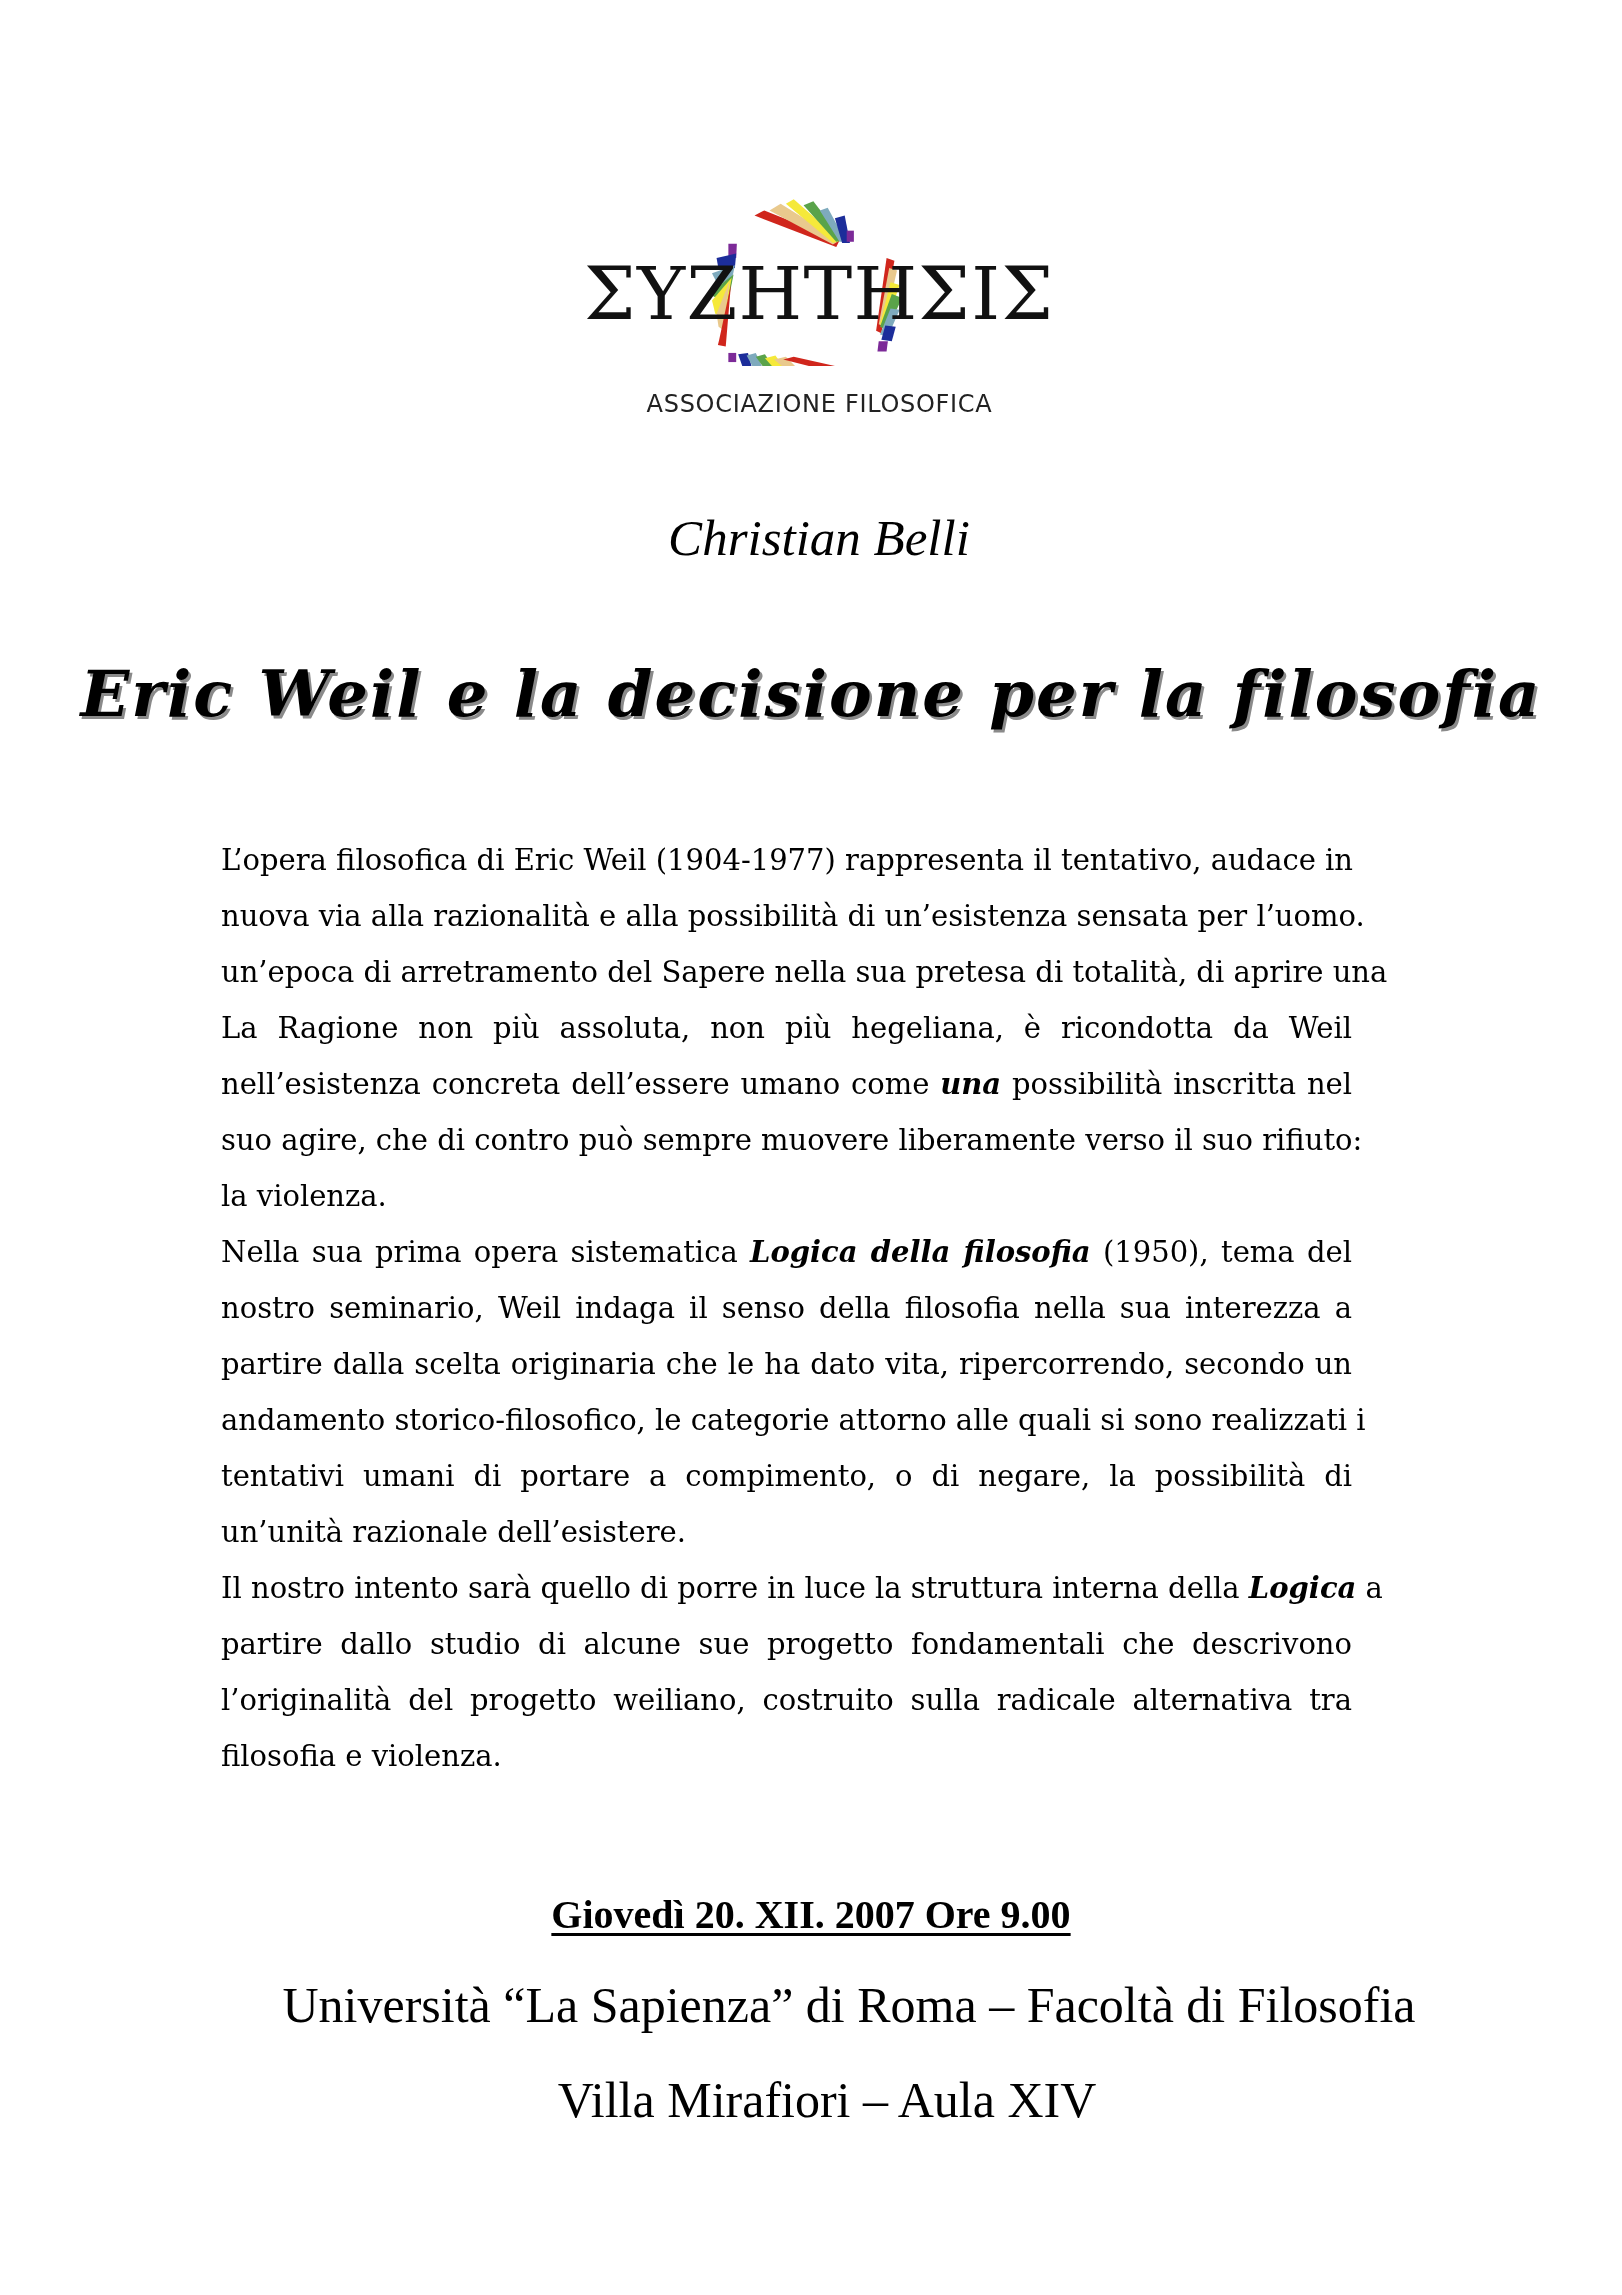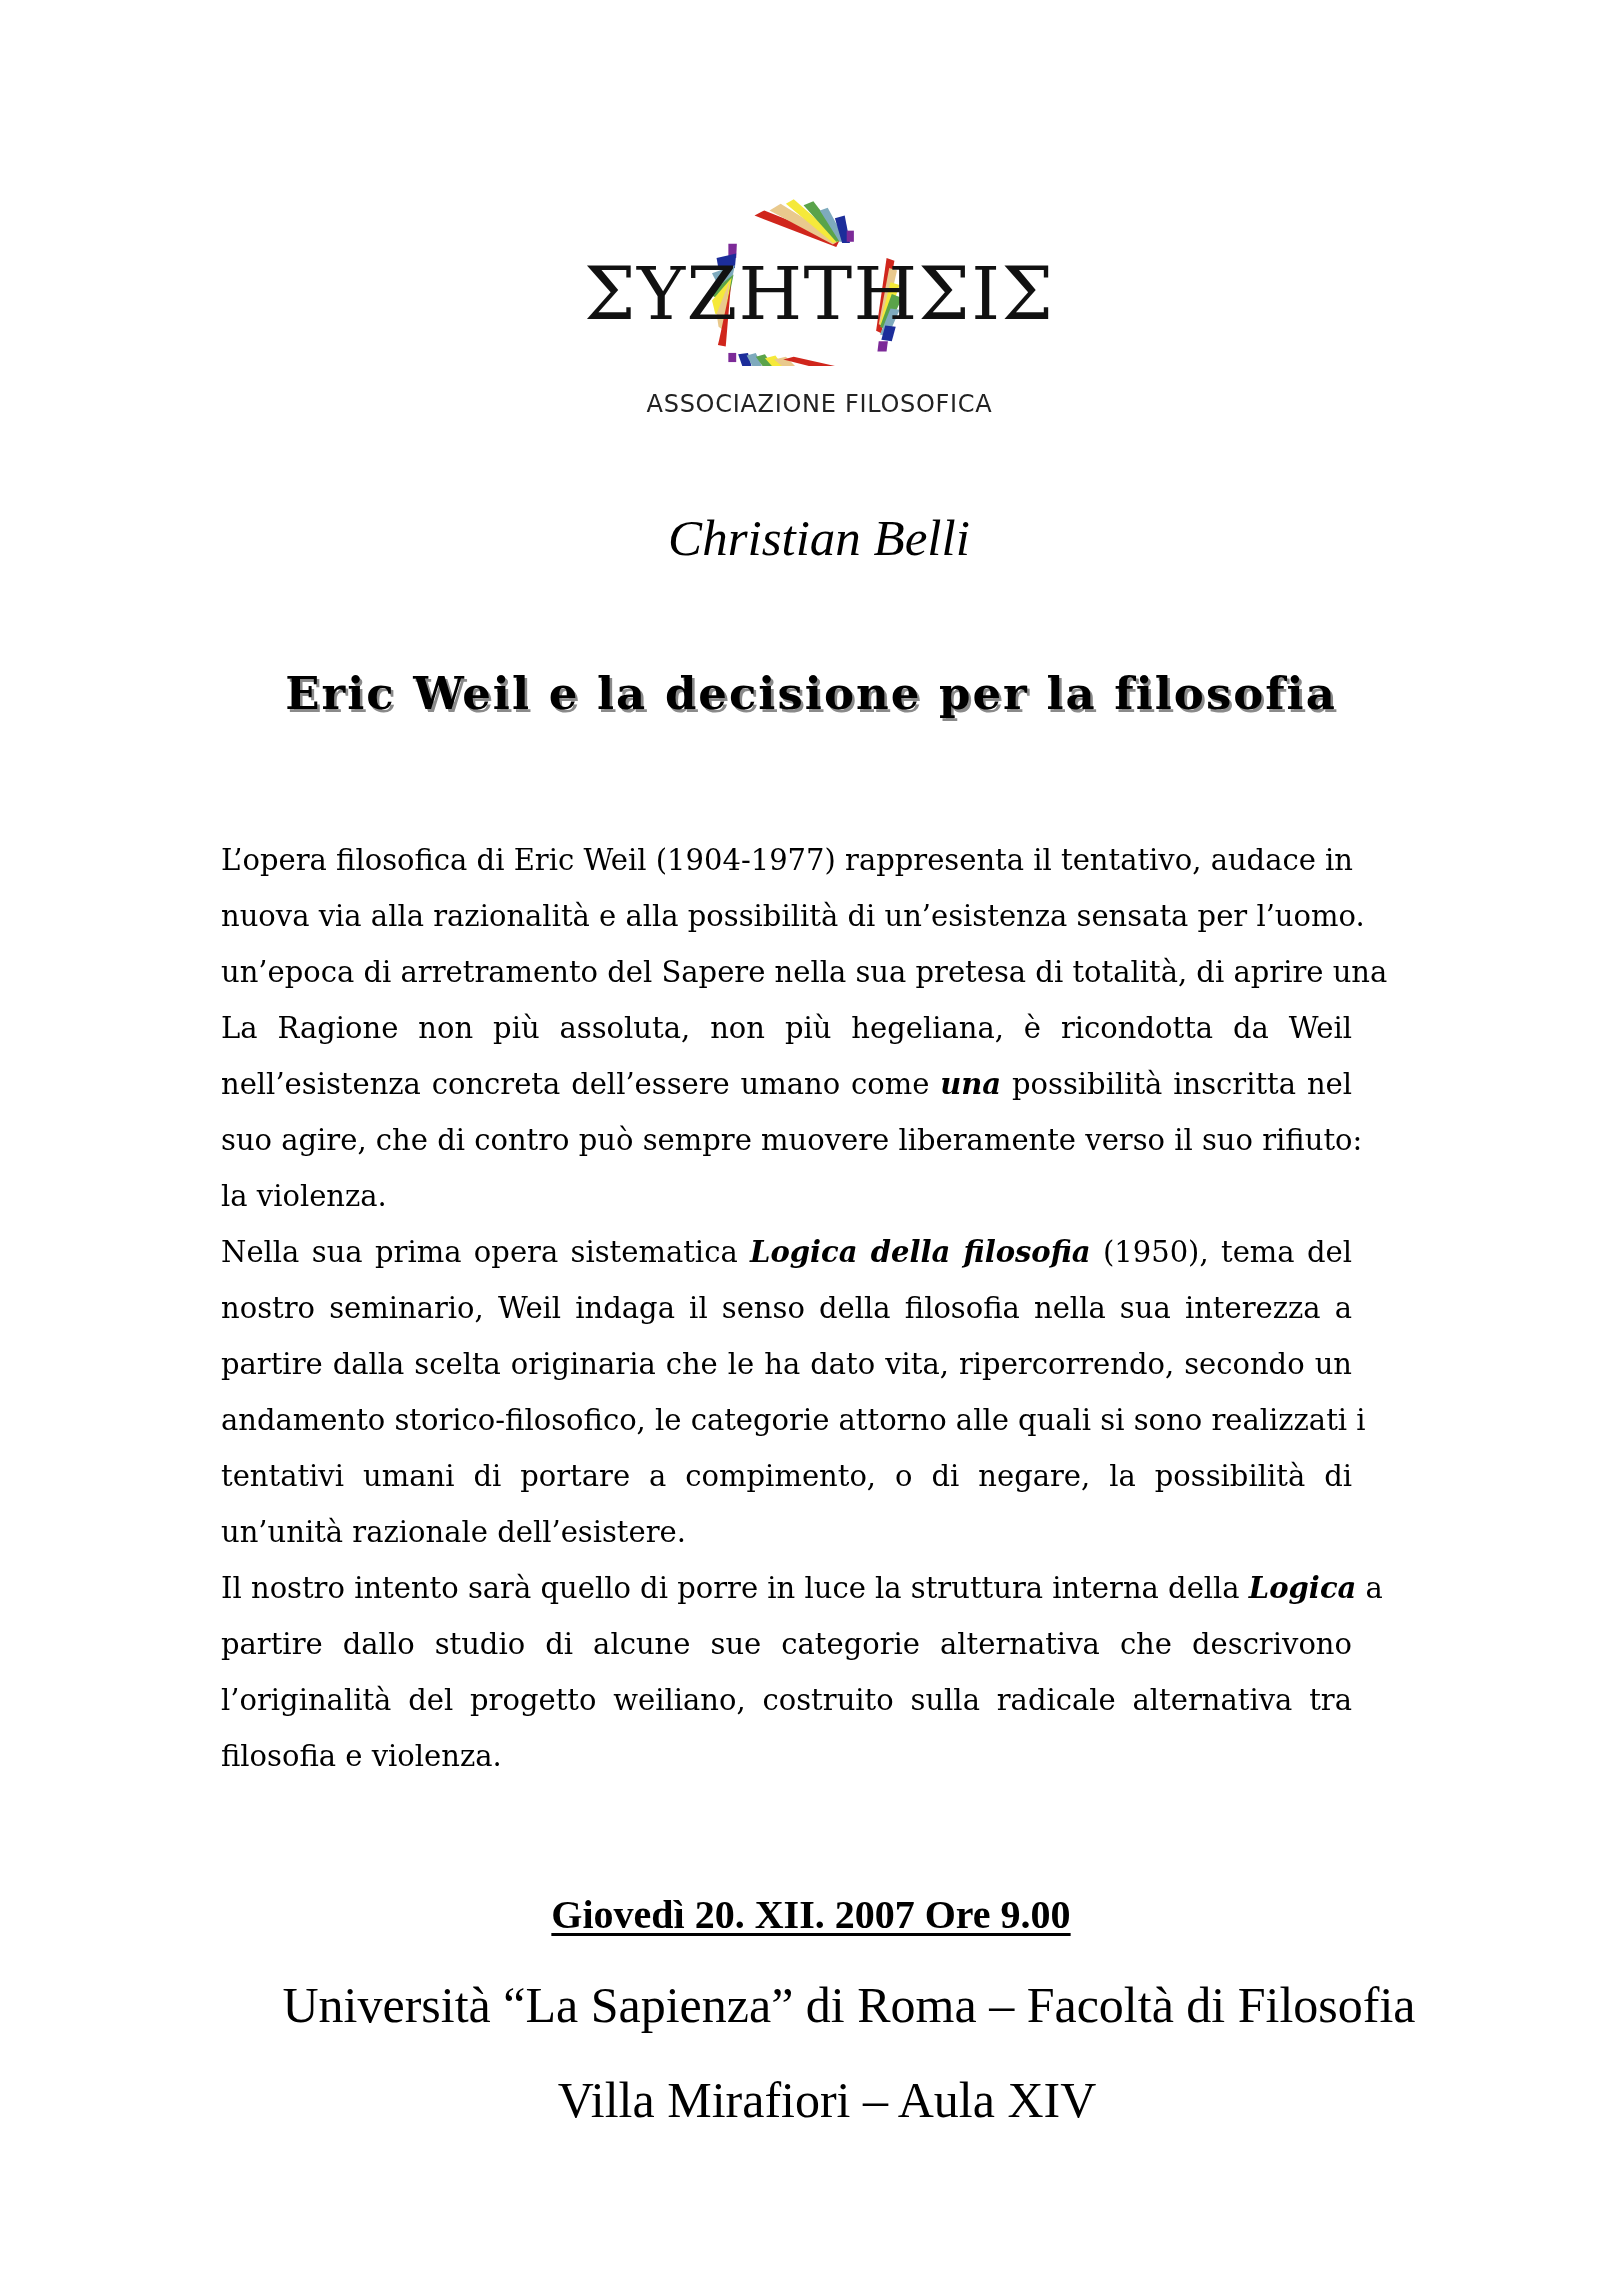--- a/index.html
+++ b/index.html
@@ -17,22 +17,22 @@
     font-family: "DejaVu Sans", sans-serif; font-size: 24px; line-height: 29px; color: #222;
     letter-spacing: 0.7px;
   }
 
   .author {
     position: absolute; left: 8px; top: 509px; width: 1622px; text-align: center;
     font-family: "Liberation Serif", serif; font-style: italic; font-size: 51px; line-height: 59px;
   }
   .title {
     position: absolute; left: 0; top: 661px; width: 1622px; text-align: center;
-    font-family: "DejaVu Serif", serif; font-weight: bold;
-    font-size: 45px; line-height: 65px; letter-spacing: 2px;
+    font-family: "DejaVu Serif", serif; font-style: italic; font-weight: bold;
+    font-size: 64px; line-height: 65px; letter-spacing: 2px;
     text-shadow: 2.6px 2.6px 0 #8a8a8a;
   }
 
   .body-text {
     position: absolute; left: 221px; top: 832px; width: 1131px;
     font-family: "DejaVu Serif", serif; font-size: 29px; line-height: 56px;
     text-align: justify;
   }
   .body-text .line { display: block; text-align: justify; text-align-last: justify; height: 56px; white-space: nowrap; overflow: visible; }
   .body-text .line.last { text-align-last: left; }
@@ -113,21 +113,21 @@
     <span class="line"><span>nell’esistenza concreta dell’essere umano come </span><span class="ital">una</span><span> possibilità inscritta nel</span></span>
     <span class="line"><span>suo agire, che di contro può sempre muovere liberamente verso il suo rifiuto:</span></span>
     <span class="line last"><span>la violenza.</span></span>
     <span class="line"><span>Nella sua prima opera sistematica </span><span class="ital">Logica della filosofia</span><span> (1950), tema del</span></span>
     <span class="line"><span>nostro seminario, Weil indaga il senso della filosofia nella sua interezza a</span></span>
     <span class="line"><span>partire dalla scelta originaria che le ha dato vita, ripercorrendo, secondo un</span></span>
     <span class="line"><span>andamento storico-filosofico, le categorie attorno alle quali si sono realizzati i</span></span>
     <span class="line"><span>tentativi umani  di portare a compimento, o di negare, la possibilità di</span></span>
     <span class="line last"><span>un’unità razionale dell’esistere.</span></span>
     <span class="line"><span>Il nostro intento sarà quello di porre in luce la struttura interna della </span><span class="ital">Logica</span><span> a</span></span>
-    <span class="line"><span>partire dallo studio di alcune sue categorie alternativa che descrivono</span></span>
+    <span class="line"><span>partire dallo studio di alcune sue progetto fondamentali che descrivono</span></span>
     <span class="line"><span>l’originalità del progetto weiliano, costruito sulla radicale alternativa tra</span></span>
     <span class="line last"><span>filosofia e violenza.</span></span>
   </div>
 
 <div class="date"><span>Giovedì 20. XII. 2007  Ore 9.00</span></div>
 <div class="venue1">Università “La Sapienza” di Roma – Facoltà di Filosofia</div>
 <div class="venue2">Villa Mirafiori – Aula XIV</div>
 
 
 </body></html>

